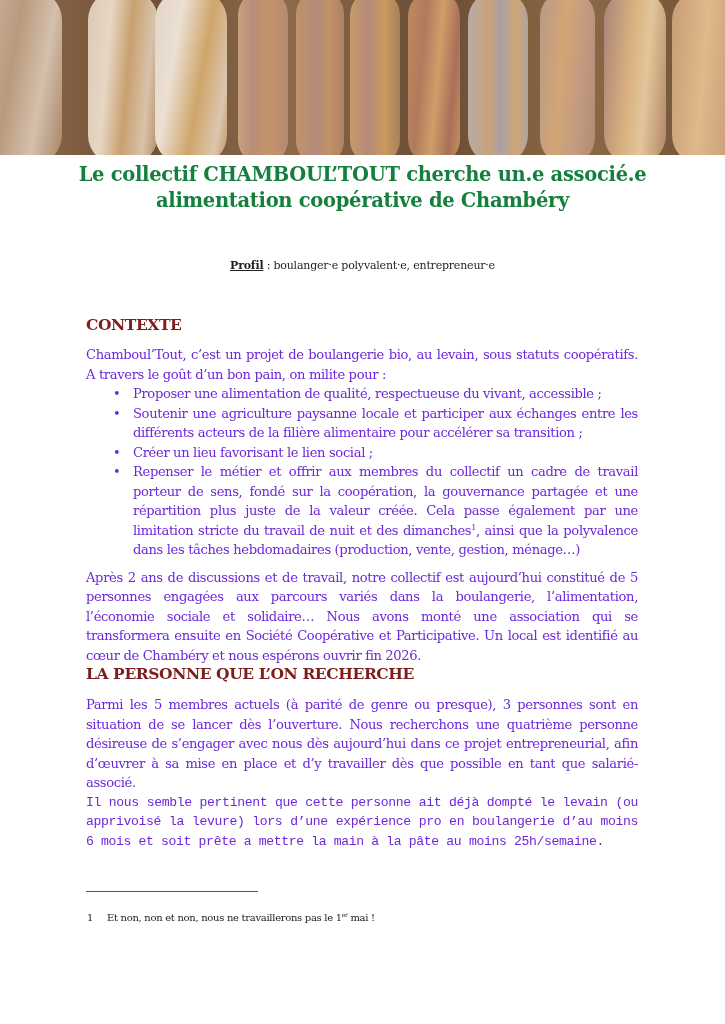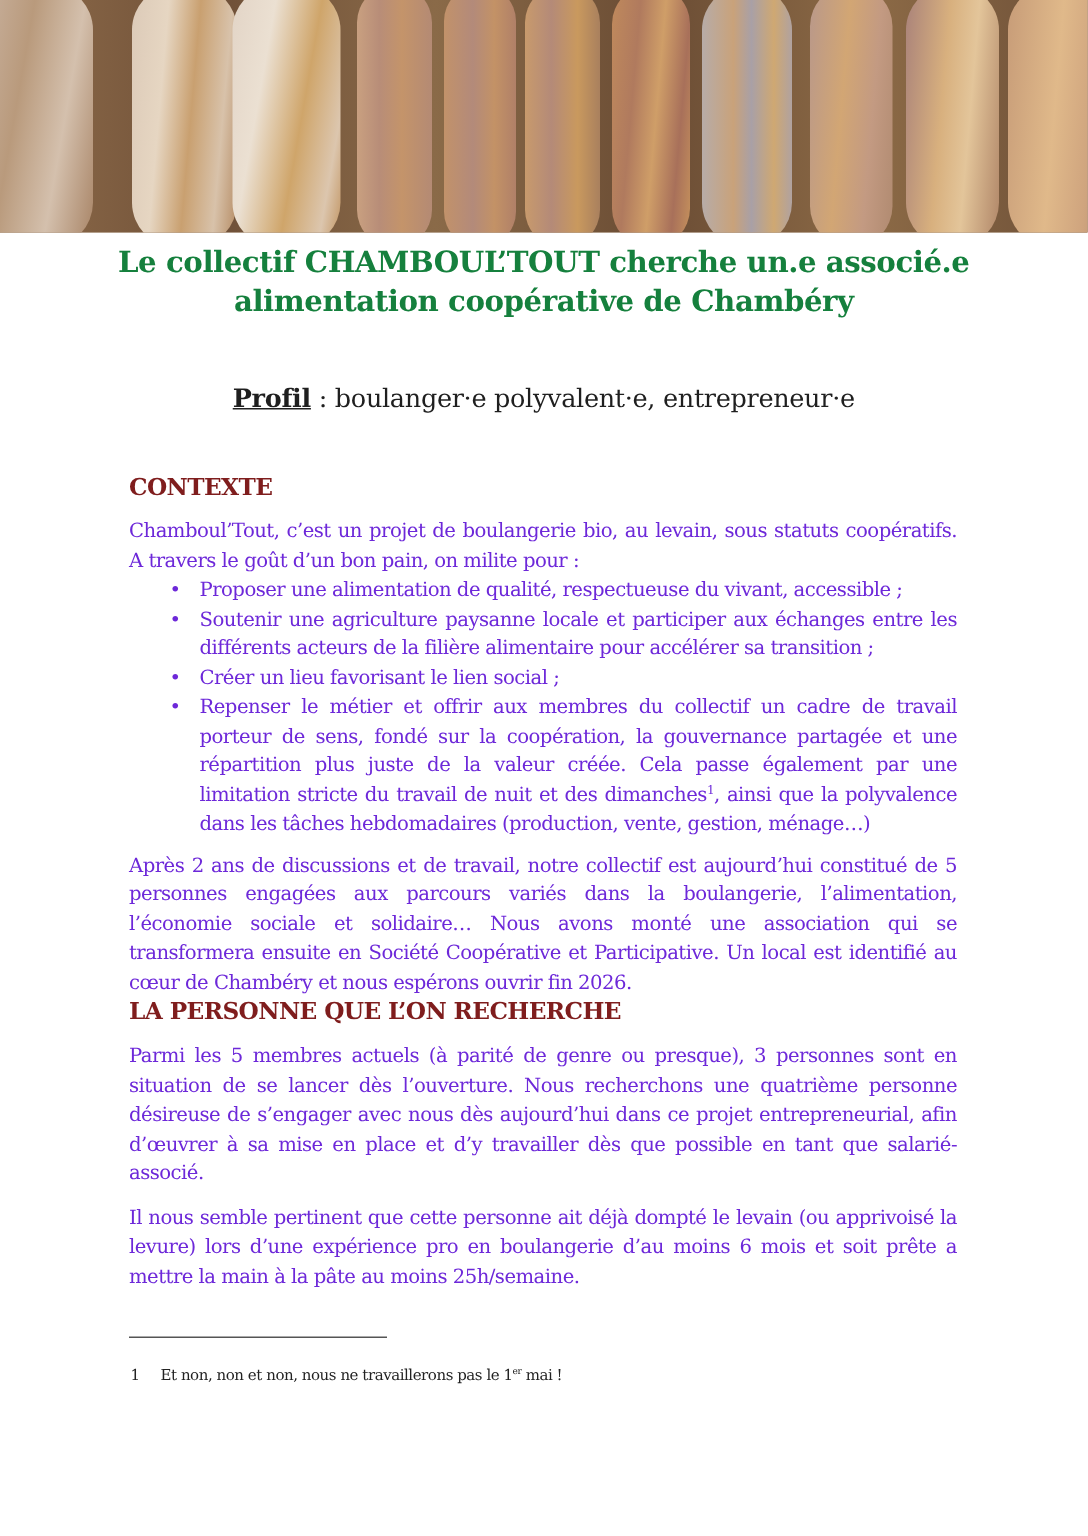--- a/index.html
+++ b/index.html
@@ -46,21 +46,21 @@
       line-height: 26px;
       letter-spacing: -0.3px;
     }
     .title div { white-space: nowrap; }
     .profil {
       position: absolute;
       left: 0;
       width: 725px;
       top: 256px;
       text-align: center;
-      font-size: 17px;
+      font-size: 11px;
       line-height: 20px;
       color: #1f1f1f;
       letter-spacing: -0.2px;
     }
     .profil .profil-label {
       font-weight: bold;
       text-decoration: underline;
     }
     .section-heading {
       position: absolute;
@@ -180,19 +180,19 @@
       <span>Repenser le métier et offrir aux membres du collectif un cadre de travail porteur de sens, fondé sur la coopération, la gouvernance partagée et une répartition plus juste de la valeur créée. Cela passe également par une limitation stricte du travail de nuit et des dimanches</span><sup class="fn-ref">1</sup><span>, ainsi que la polyvalence dans les tâches hebdomadaires (production, vente, gestion, ménage…)</span>
     </li>
   </ul>
   <p style="margin-top:8px;">Après 2 ans de discussions et de travail, notre collectif est aujourd’hui constitué de 5 per­sonnes engagées aux parcours variés dans la boulangerie, l’alimentation, l’économie so­ciale et solidaire… Nous avons monté une association qui se transformera ensuite en So­ciété Coopérative et Participative.  Un local est identifié au cœur de Chambéry et nous espérons ouvrir fin 2026.</p>
 </div>
 
 <div class="section-heading" style="top:664px;">LA PERSONNE QUE L’ON RECHERCHE</div>
 
 <div class="body-text" style="top:695px;">
   <p>Parmi les 5 membres actuels (à parité de genre ou presque), 3 personnes sont en situa­tion de se lancer dès l’ouverture. Nous recherchons une quatrième personne désireuse de s’engager avec nous dès aujourd’hui dans ce projet entrepreneurial, afin d’œuvrer à sa mise en place et d’y travailler dès que possible en tant que salarié-associé.</p>
-  <p style="margin-top:10px;">Il nous semble pertinent que cette personne ait déjà dompté le levain (ou apprivoisé la levure) lors d’une expérience pro en boulangerie d’au moins 6 mois et soit prête a mettre la main à la pâte au moins 25h/semaine.</p>
+  <p style="margin-top:0;font-family:Liberation Mono, monospace;">Il nous semble pertinent que cette personne ait déjà dompté le levain (ou apprivoisé la levure) lors d’une expérience pro en boulangerie d’au moins 6 mois et soit prête a mettre la main à la pâte au moins 25h/semaine.</p>
 </div>
 
 <div class="footnote-rule"></div>
 <div class="footnote">
   <span class="fn-num">1</span><span>Et non, non et non, nous ne travaillerons pas le 1</span><sup>er</sup><span> mai !</span>
 </div>
 
 </body></html>

